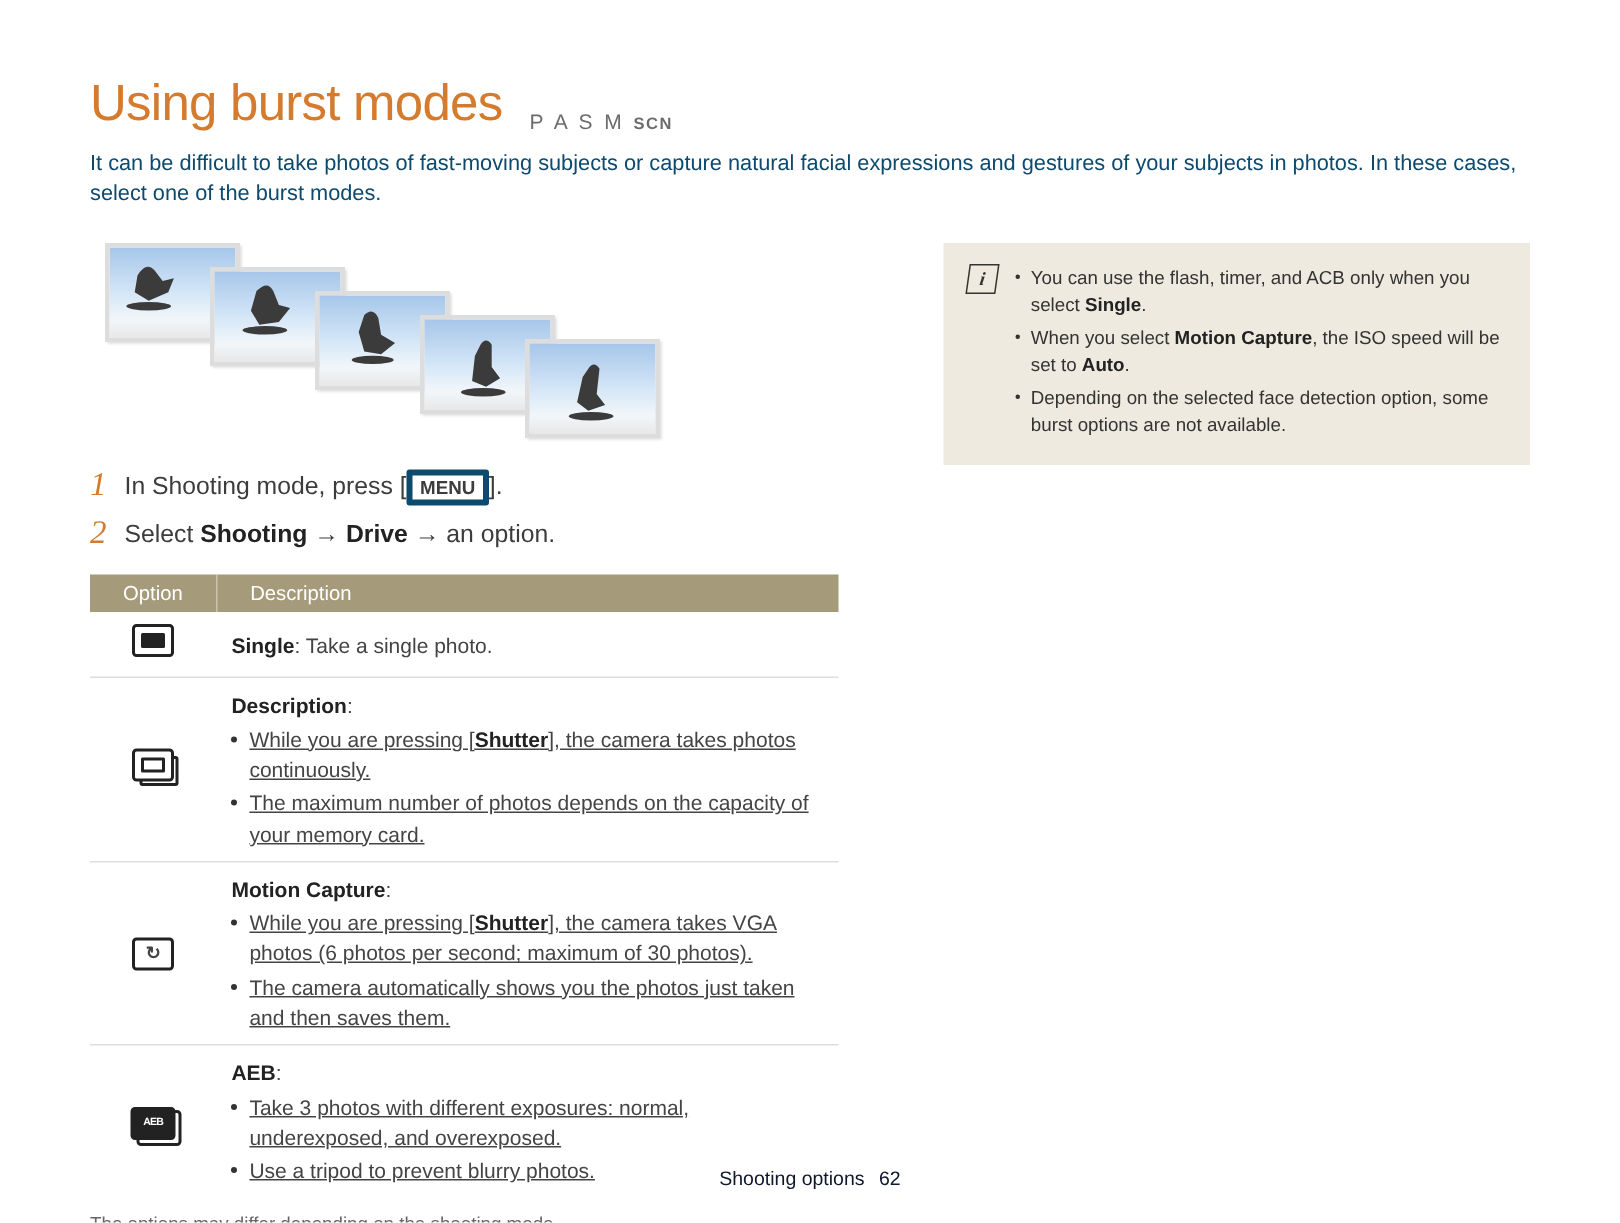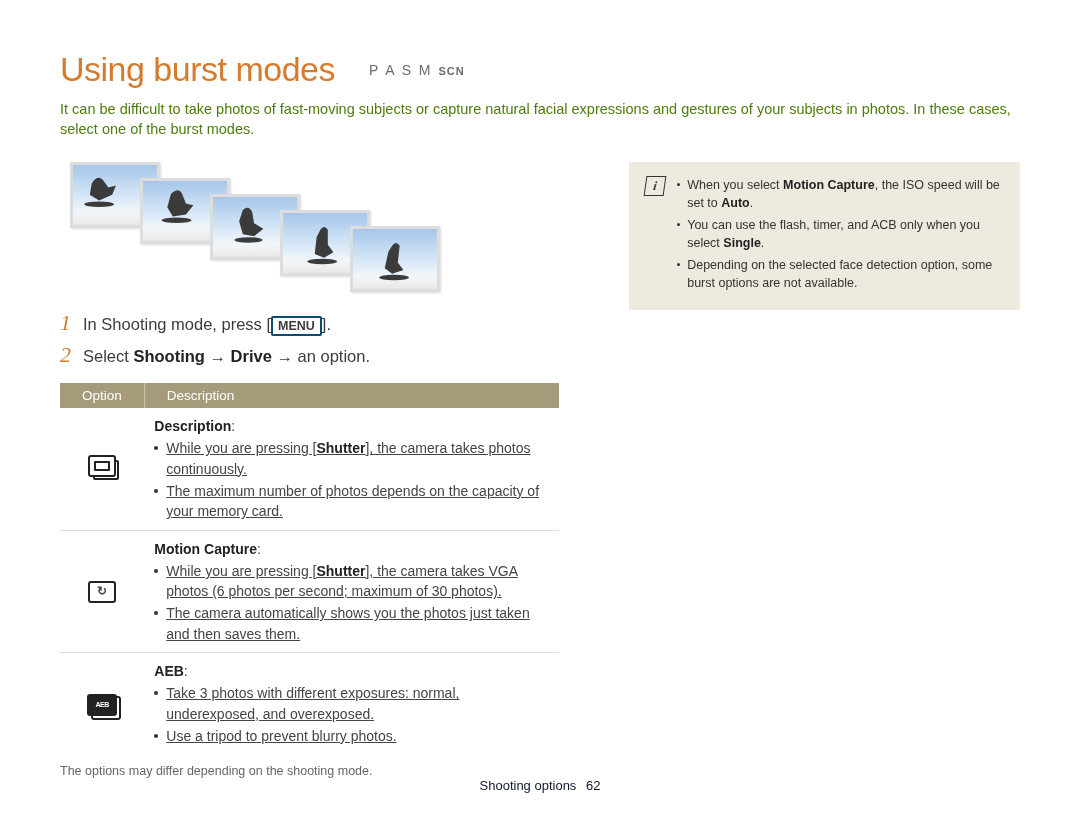--- a/index.html
+++ b/index.html
@@ -6,30 +6,30 @@
   body {
     font-family: Arial, Helvetica, sans-serif;
     width: 1080px;
     height: 815px;
     background: #fff;
     color: #333;
     padding: 50px 60px 20px 60px;
     position: relative;
     font-size: 14px;
   }
-  .title-line { display: flex; align-items: center; gap: 34px; margin-bottom: 10px;}
+  .title-line { display: flex; align-items: flex-end; gap: 18px; margin-bottom: 10px;}
   h1 {
     font-size: 34px;
     font-weight: 300;
     color: #d47b2e;
     letter-spacing: -0.5px;
   }
   .modes { font-size: 14px; color: #6c6c6c; letter-spacing: 2px; }
   .modes .scn { font-size: 11px; font-weight: bold; letter-spacing: 1px;}
-  .intro { font-size: 14.5px; color: #4d7c0f; line-height: 1.4; margin-bottom: 22px; }
+  .intro { font-size: 14.5px; color: #0c4a6e; line-height: 1.4; margin-bottom: 22px; }
   .columns { display: flex; gap: 70px; }
   .left { flex: 0 0 52%; }
   .right { flex: 1; }
 
   
   .thumbs { position: relative; height: 130px; margin-left: 10px; margin-bottom: 20px;}
   .thumb {
     position: absolute;
     width: 90px; height: 66px;
     border: 3px solid #ddd;
@@ -41,21 +41,21 @@
   .t1 { left: 0;   top: 0; }
   .t2 { left: 70px; top: 16px; }
   .t3 { left: 140px; top: 32px; }
   .t4 { left: 210px; top: 48px; }
   .t5 { left: 280px; top: 64px; }
 
   
   .step { display:flex; gap:12px; margin-bottom:8px; font-size:16.5px; color:#3c3c3c;}
   .step .num { color:#d47b2e; font-style: italic; font-family: Georgia, serif; font-size:22px; line-height:1;}
   .step .body { line-height:1.5;}
-  .keycap { border:2px solid #0c4a6e; border-radius:2px; padding:1px 5px; font-weight:bold; font-size:12.5px; background:#fff;}
+  .keycap { border:4px solid #0c4a6e; border-radius:2px; padding:1px 5px; font-weight:bold; font-size:12.5px; background:#fff;}
   .arrow { font-weight: bold; }
 
   
   table.opt { width:100%; border-collapse:collapse; margin-top:14px; font-size:14px;}
   table.opt th { background:#a59a7a; color:#fff; text-align:left; font-weight:normal; padding:5px 22px; font-size:13.5px; }
   table.opt th + th { border-left:1px solid rgba(255,255,255,.4);}
   table.opt td { border-bottom:1px solid #ddd; padding:8px 10px; vertical-align:middle; color:#444; line-height:1.45;}
   table.opt tr:last-child td { border-bottom:none; }
   table.opt td.icon { width:44px; text-align:center; vertical-align:middle; border-bottom:1px solid #ddd;}
   table.opt tr:last-child td.icon { border-bottom:none;}
@@ -152,20 +152,24 @@
       </div>
     </div>
 
     <table class="opt">
       <tbody>
           <tr>
         <th>Option</th>
         <th>Description</th>
       </tr>
       <tr>
+        <td class="icon"><span class="icon-box single"></span></td>
+        <td><b>Single</b><span>: Take a single photo.</span></td>
+      </tr>
+      <tr>
         <td class="icon"><span class="icon-box continuous"></span></td>
         <td>
           <b>Description</b><span>:</span>
           <ul class="b">
             <li><span>While you are pressing [</span><b>Shutter</b><span>], the camera takes photos continuously.</span></li>
             <li>The maximum number of photos depends on the capacity of your memory card.</li>
           </ul>
         </td>
       </tr>
       <tr>
@@ -193,22 +197,22 @@
 
     <p class="note">The options may differ depending on the shooting mode.</p>
   </div>
 
   <div class="right">
     <div class="infobox">
       <div class="iicon">
           <div>i</div>
         </div>
       <ul>
+        <li><span>You can use the flash, timer, and ACB only when you select </span><b>Single</b><span>.</span></li>
         <li><span>When you select </span><b>Motion Capture</b><span>, the ISO speed will be set to </span><b>Auto</b><span>.</span></li>
-        <li><span>You can use the flash, timer, and ACB only when you select </span><b>Single</b><span>.</span></li>
         <li>Depending on the selected face detection option, some burst options are not available.</li>
       </ul>
     </div>
   </div>
 </div>
 
 <div class="footer">
   <span>Shooting options</span>
   <span class="pg">62</span>
 </div>

